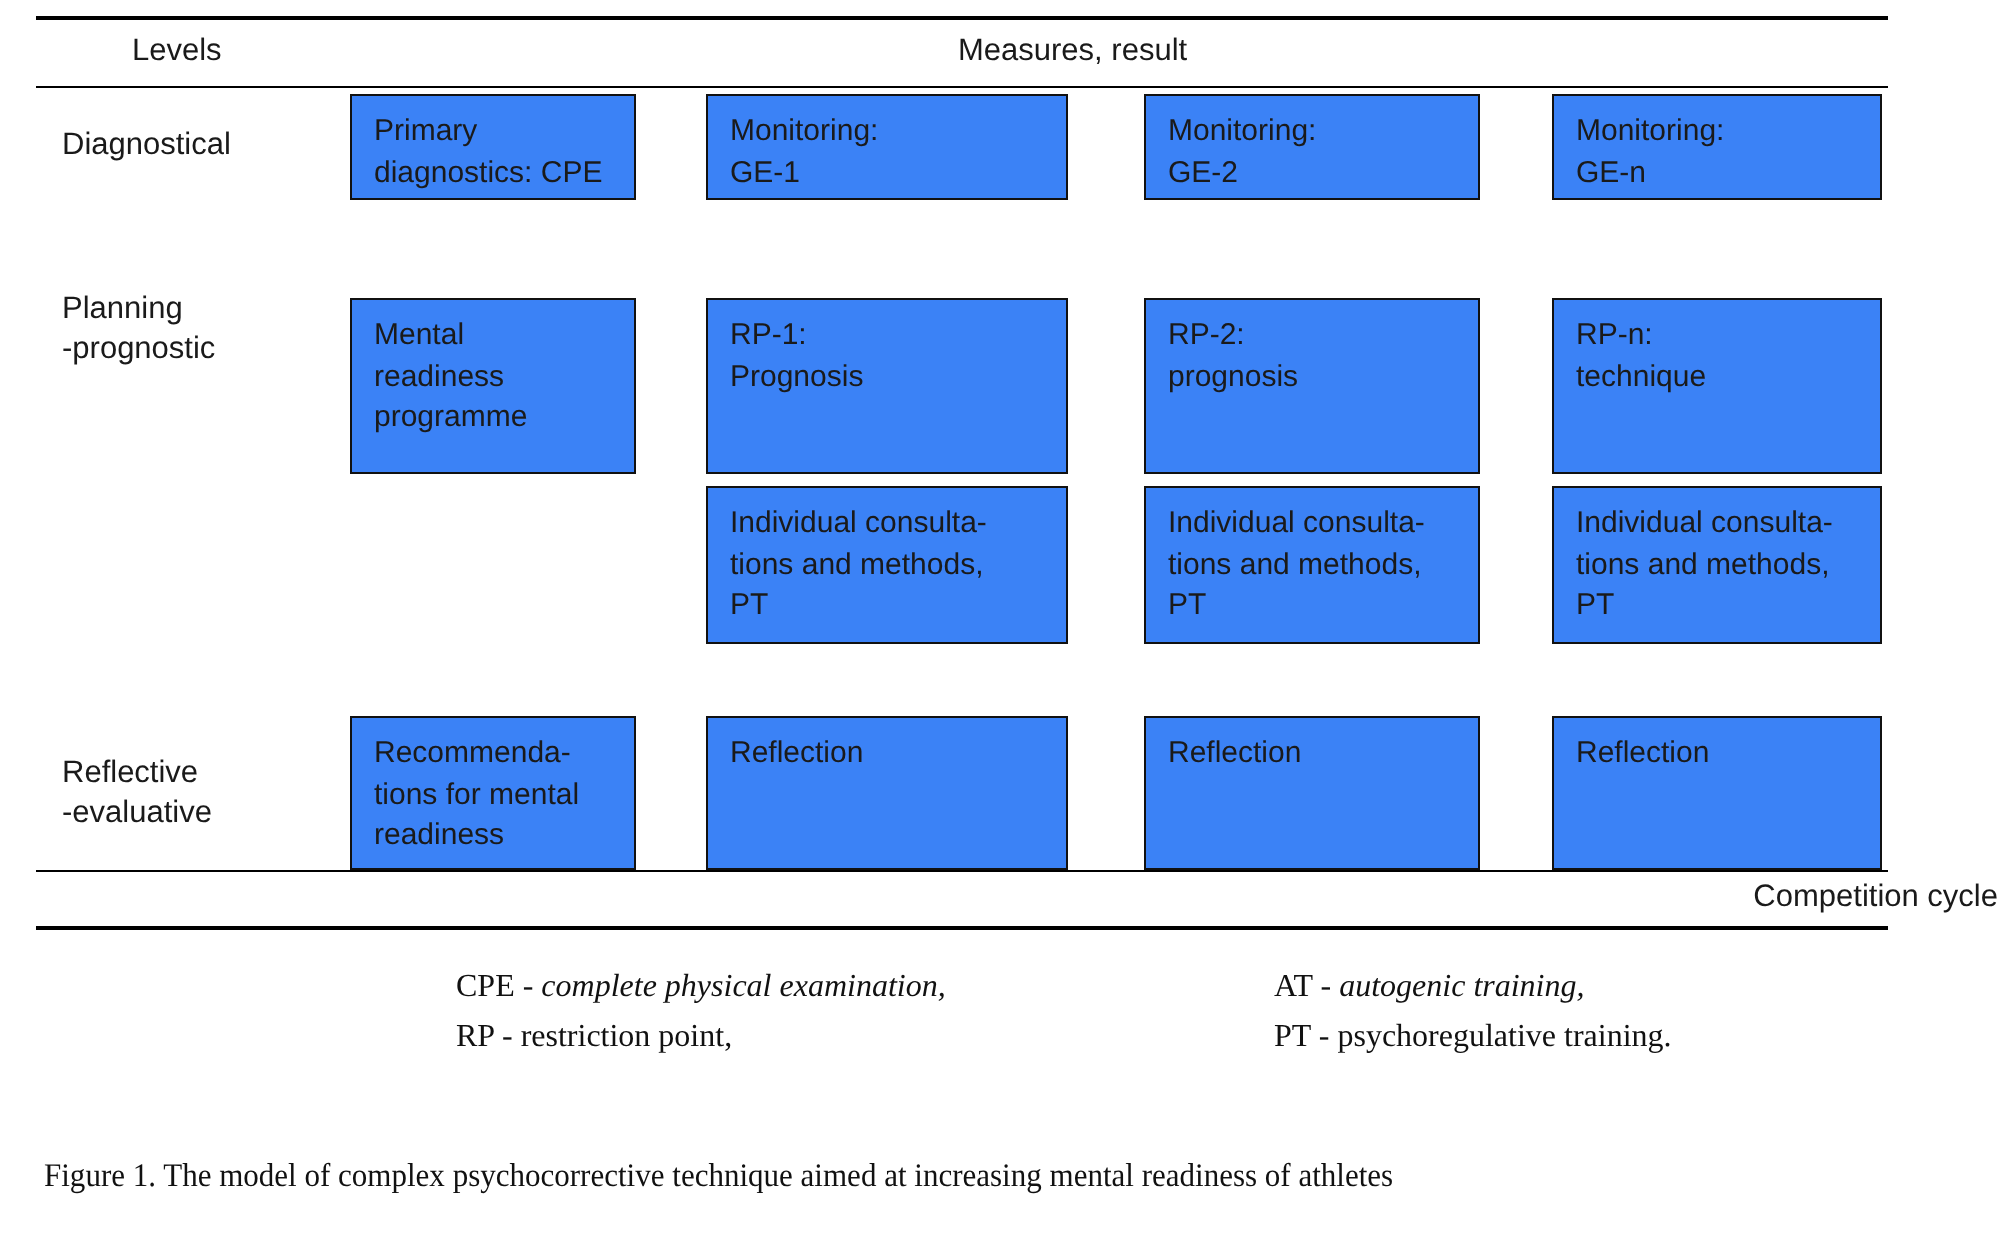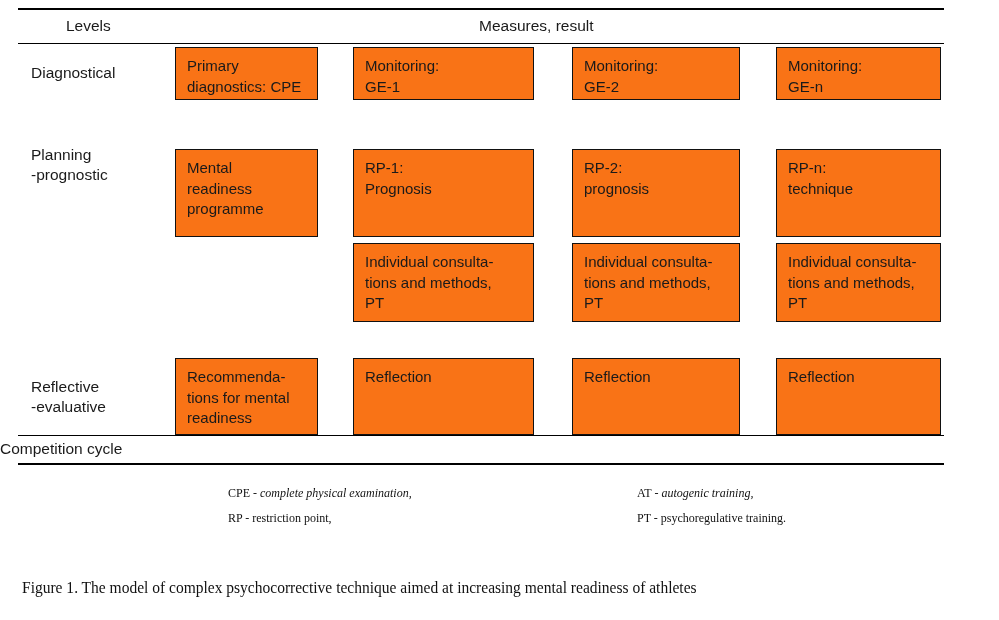--- a/index.html
+++ b/index.html
@@ -54,21 +54,21 @@
   }
   .level-1 { top: 63px;  }
   .level-2 { top: 145px; }
   .level-3 { top: 272px; }
   .level-4 { top: 377px; }
 
   
   .box {
     position: absolute;
     border: 1.4px solid #111111;
-    background: #f97316;
+    background: #3b82f6;
     box-sizing: border-box;
     font-size: 15px;
     line-height: 20.5px;
     color: #1a1a1a;
     padding: 8px 0 0 11px;
     white-space: pre-line;
   }
 
   
   .c1 { left: 175px; width: 143px; }
@@ -80,30 +80,30 @@
   .r1 { top: 47px;  height: 53px; }
   .r2 { top: 149px; height: 88px; }
   .r3 { top: 243px; height: 79px; }
   .r4 { top: 358px; height: 77px; }
 
   
   .cycle-label {
     position: absolute;
     left: 0; top: 440px;
     width: 999px;
-    text-align: left;
+    text-align: right;
     font-size: 15.5px;
     color: #1a1a1a;
   }
 
   
   .legend {
     position: absolute;
     font-family: "Liberation Serif", serif;
-    font-size: 12px;
+    font-size: 16px;
     line-height: 25px;
     color: #111111;
     white-space: nowrap;
   }
   .legend-left  { left: 228px; top: 481px; }
   .legend-right { left: 637px; top: 481px; }
   .legend .em { font-style: italic; }
 
   
   .caption {

